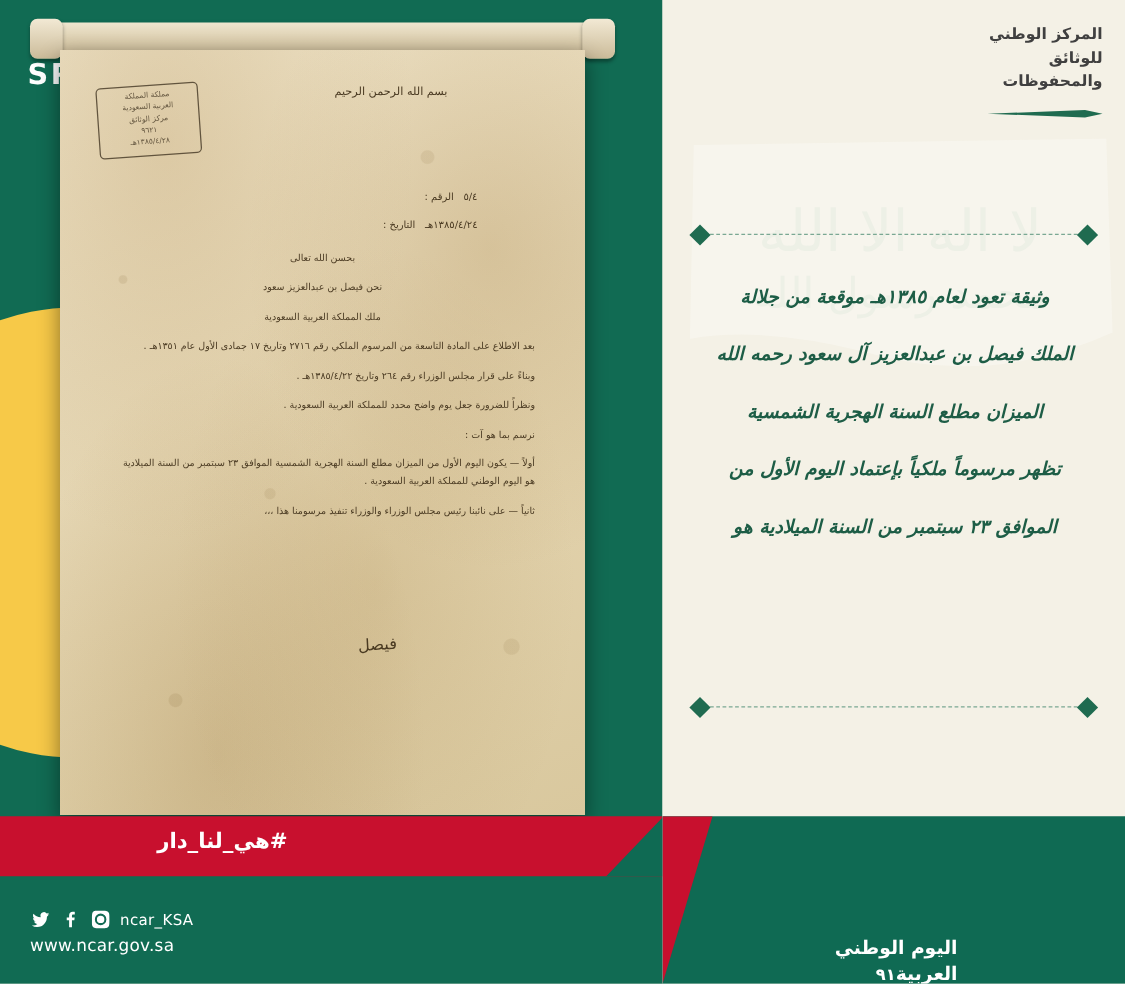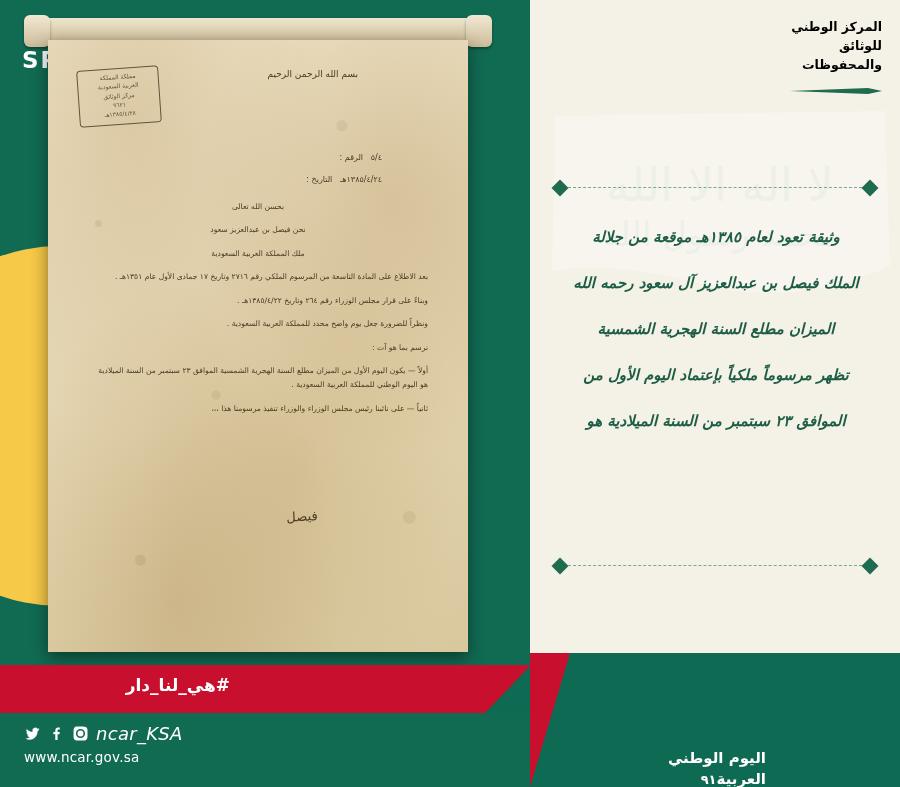--- a/index.html
+++ b/index.html
@@ -94,51 +94,51 @@
   .body-block{position:absolute;right:40px;left:40px;top:160px;font-size:7.6px;text-align:right;}
   .body-block div{margin-bottom:9px;}
   .center-line{text-align:center;}
   .sign{
     position:absolute;right:150px;bottom:110px;width:150px;height:34px;
     font-size:13px;color:#4a3a22;transform:rotate(-3deg);
   }
 
   
   .red-banner{
-    position:absolute;left:0;bottom:74px;width:530px;height:48px;
+    position:absolute;left:0;bottom:86px;width:530px;height:48px;
     background:#c8102e;
   }
   .red-banner:after{
     content:"";position:absolute;right:-1px;top:0;width:0;height:0;
     border-top:48px solid transparent;border-right:46px solid #0f6a53;
   }
   .hashtag{
     position:absolute;right:300px;top:10px;color:#fff;font-size:17px;
     direction:rtl;font-weight:bold;letter-spacing:.5px;white-space:nowrap;
   }
   .social{
     position:absolute;left:24px;bottom:22px;color:#ffffff;direction:ltr;
   }
   .social .row{display:flex;align-items:center;gap:7px;margin-bottom:5px;}
   .sicon{width:17px;height:17px;fill:#ffffff;display:block;}
-  .handle{font-size:18px;letter-spacing:.3px;font-style:italic;}
+  .handle{font-size:12px;letter-spacing:.3px;}
   .site{font-size:13.5px;letter-spacing:.2px;}
 
   
   .right-panel{
     position:absolute;left:530px;top:0;width:370px;height:787px;
     background:#f4f1e6;overflow:hidden;
   }
   .wm{
     position:absolute;left:10px;top:96px;width:360px;height:230px;
     opacity:.30;
   }
   .ncar-logo{
     position:absolute;right:18px;top:18px;width:110px;height:86px;
-    color:#000000;direction:rtl;text-align:right;
+    color:#404040;direction:rtl;text-align:right;
     font-size:12.5px;line-height:1.5;font-weight:bold;
   }
   .sword{position:absolute;right:16px;top:86px;width:96px;height:10px;}
 
   .divider{
     position:absolute;left:24px;width:322px;height:12px;
   }
   .divider .dash{
     position:absolute;left:14px;right:14px;top:5px;height:0;
     border-top:1px dashed #7aa893;

